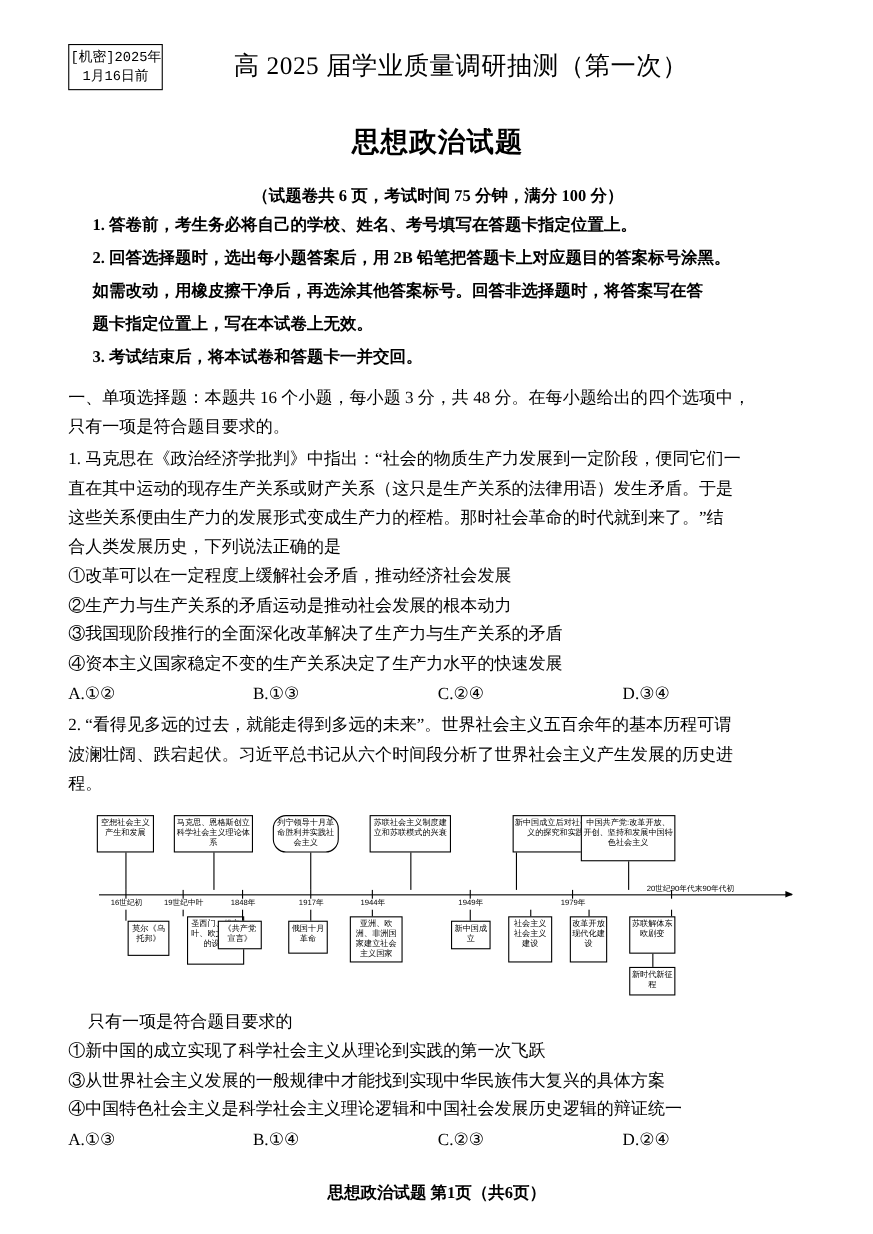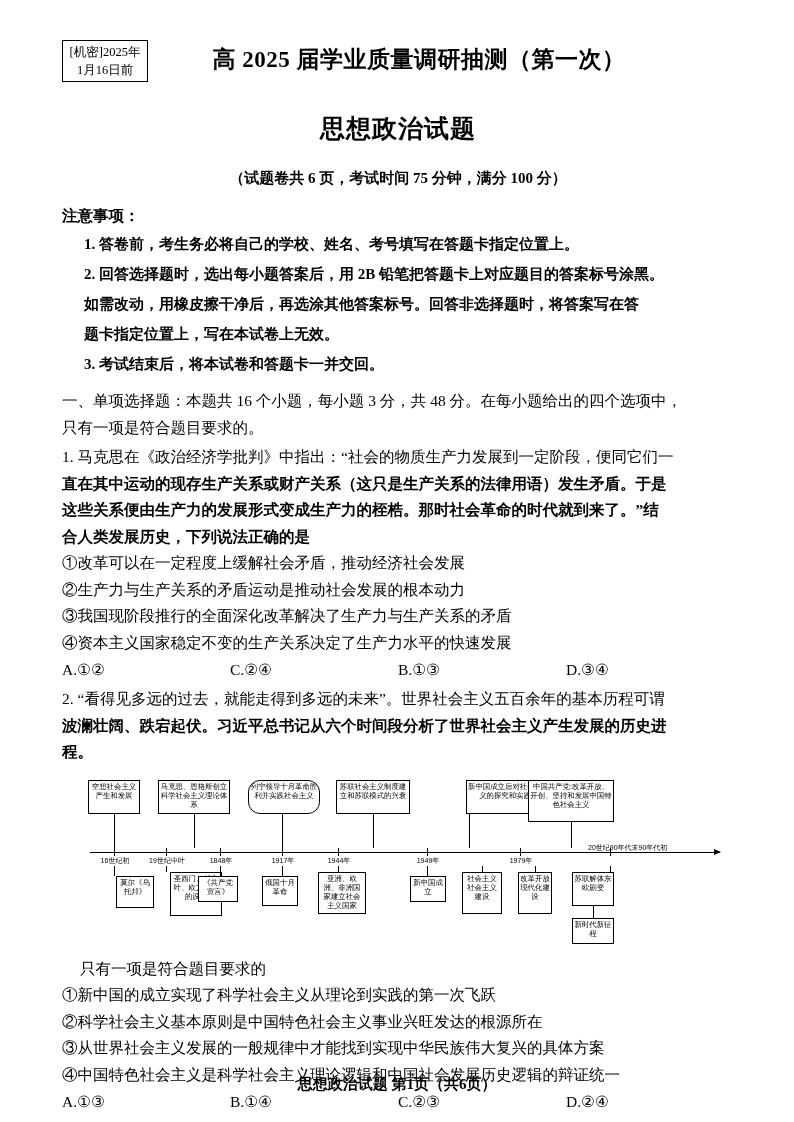--- a/index.html
+++ b/index.html
@@ -30,27 +30,27 @@
   }
   .secret-box {
     position:absolute;
     left:0; top:4px;
     width:82px;
     border:1px solid #000;
     font-size:12.5px;
     line-height:18px;
     text-align:center;
     padding:2px 1px;
-    font-family:Liberation Serif, serif;
+    font-family:Liberation Mono, monospace;
   }
   .secret-box div { white-space:nowrap; }
   .title-main {
     text-align:center;
     font-size:23px;
-    font-weight:bold;
+    font-weight:normal;
     letter-spacing:0.5px;
     padding-left:42px;
     padding-top:8px;
   }
   .title-sub {
     text-align:center;
     font-size:25px;
     font-weight:bold;
     margin-top:14px;
     letter-spacing:1px;
@@ -81,21 +81,21 @@
   .section-head {
     font-size:15.5px;
     line-height:27px;
     margin-top:10px;
   }
   .q {
     font-size:15.5px;
     line-height:26.5px;
     margin-top:3px;
   }
-  .q-body { text-align:justify;font-weight:bold; }
+  .q-body { text-align:justify; }
   .q-num-hang {
     padding-left:20px;
     text-indent:-20px;
   }
   .q-num-hang2 {
     padding-left:24px;
     text-indent:-24px;
   }
   .opt { font-size:15.5px; line-height:26.5px; }
   .choices {
@@ -183,21 +183,20 @@
     <div class="header-row">
       <div class="secret-box">
         <div>[机密]2025年</div>
         <div>1月16日前</div>
       </div>
       <div class="title-main">高 2025 届学业质量调研抽测（第一次）</div>
     </div>
     <div class="title-sub">思想政治试题</div>
     <div class="title-note">（试题卷共 6 页，考试时间 75 分钟，满分 100 分）</div>
 
-    <div class="notes-title">注意事项：</div>
     <div class="note-item">1. 答卷前，考生务必将自己的学校、姓名、考号填写在答题卡指定位置上。</div>
     <div class="note-item">2. 回答选择题时，选出每小题答案后，用 2B 铅笔把答题卡上对应题目的答案标号涂黑。</div>
     <div class="note-item cont">如需改动，用橡皮擦干净后，再选涂其他答案标号。回答非选择题时，将答案写在答</div>
     <div class="note-item cont">题卡指定位置上，写在本试卷上无效。</div>
     <div class="note-item">3. 考试结束后，将本试卷和答题卡一并交回。</div>
 
     <div class="section-head">
       <div>一、单项选择题：本题共 16 个小题，每小题 3 分，共 48 分。在每小题给出的四个选项中，</div>
       <div>只有一项是符合题目要求的。</div>
     </div>
@@ -206,36 +205,36 @@
       <div class="q-num-hang">1. 马克思在《政治经济学批判》中指出：“社会的物质生产力发展到一定阶段，便同它们一</div>
       <div class="q-body">直在其中运动的现存生产关系或财产关系（这只是生产关系的法律用语）发生矛盾。于是</div>
       <div class="q-body">这些关系便由生产力的发展形式变成生产力的桎梏。那时社会革命的时代就到来了。”结</div>
       <div class="q-body">合人类发展历史，下列说法正确的是</div>
       <div class="opt">①改革可以在一定程度上缓解社会矛盾，推动经济社会发展</div>
       <div class="opt">②生产力与生产关系的矛盾运动是推动社会发展的根本动力</div>
       <div class="opt">③我国现阶段推行的全面深化改革解决了生产力与生产关系的矛盾</div>
       <div class="opt">④资本主义国家稳定不变的生产关系决定了生产力水平的快速发展</div>
       <div class="choices">
         <span>A.①②</span>
+        <span>B.①③</span>
         <span>C.②④</span>
-        <span>B.①③</span>
         <span>D.③④</span>
       </div>
     </div>
 
     <div class="q">
       <div class="q-num-hang2">2. “看得见多远的过去，就能走得到多远的未来”。世界社会主义五百余年的基本历程可谓</div>
       <div class="q-body">波澜壮阔、跌宕起伏。习近平总书记从六个时间段分析了世界社会主义产生发展的历史进</div>
       <div class="q-body">程。</div>
 
       <div class="diagram">
 
         <div class="dbox" style="left:8px; top:0px; width:52px; height:34px;">空想社会主义产生和发展</div>
         <div class="dbox" style="left:78px; top:0px; width:72px; height:34px;">马克思、恩格斯创立科学社会主义理论体系</div>
-        <div class="dbox" style="left:168px; top:0px; width:72px; height:34px;border-radius:12px;">列宁领导十月革命胜利并实践社会主义</div>
+        <div class="dbox" style="left:168px; top:0px; width:60px; height:34px;border-radius:12px;">列宁领导十月革命胜利并实践社会主义</div>
         <div class="dbox" style="left:256px; top:0px; width:74px; height:34px;">苏联社会主义制度建立和苏联模式的兴衰</div>
         <div class="dbox" style="left:350px; top:0px; width:78px; height:34px;margin-left:36px;">新中国成立后对社会主义的探究和实践</div>
         <div class="dbox" style="left:448px; top:0px; width:86px; height:42px;">中国共产党:改革开放、开创、坚持和发展中国特色社会主义</div>
 
         <div class="vline" style="left:34px; top:34px; height:34px;"></div>
         <div class="vline" style="left:114px; top:34px; height:34px;"></div>
         <div class="vline" style="left:202px; top:34px; height:34px;"></div>
         <div class="vline" style="left:293px; top:34px; height:34px;"></div>
         <div class="vline" style="left:389px; top:34px; height:34px;"></div>
         <div class="vline" style="left:491px; top:42px; height:26px;"></div>
@@ -284,21 +283,20 @@
         <div class="vline" style="left:258px; top:86px; height:6px;"></div>
         <div class="vline" style="left:347px; top:86px; height:10px;"></div>
         <div class="vline" style="left:402px; top:86px; height:6px;"></div>
         <div class="vline" style="left:455px; top:86px; height:6px;"></div>
         <div class="vline" style="left:530px; top:86px; height:6px;"></div>
         <div class="vline" style="left:513px; top:126px; height:12px;"></div>
       </div>
 
       <div class="d-analysis">只有一项是符合题目要求的</div>
       <div class="opt">①新中国的成立实现了科学社会主义从理论到实践的第一次飞跃</div>
-      <div class="opt">②科学社会主义基本原则是中国特色社会主义事业兴旺发达的根源所在</div>
       <div class="opt">③从世界社会主义发展的一般规律中才能找到实现中华民族伟大复兴的具体方案</div>
       <div class="opt">④中国特色社会主义是科学社会主义理论逻辑和中国社会发展历史逻辑的辩证统一</div>
       <div class="choices">
         <span>A.①③</span>
         <span>B.①④</span>
         <span>C.②③</span>
         <span>D.②④</span>
       </div>
     </div>
 

